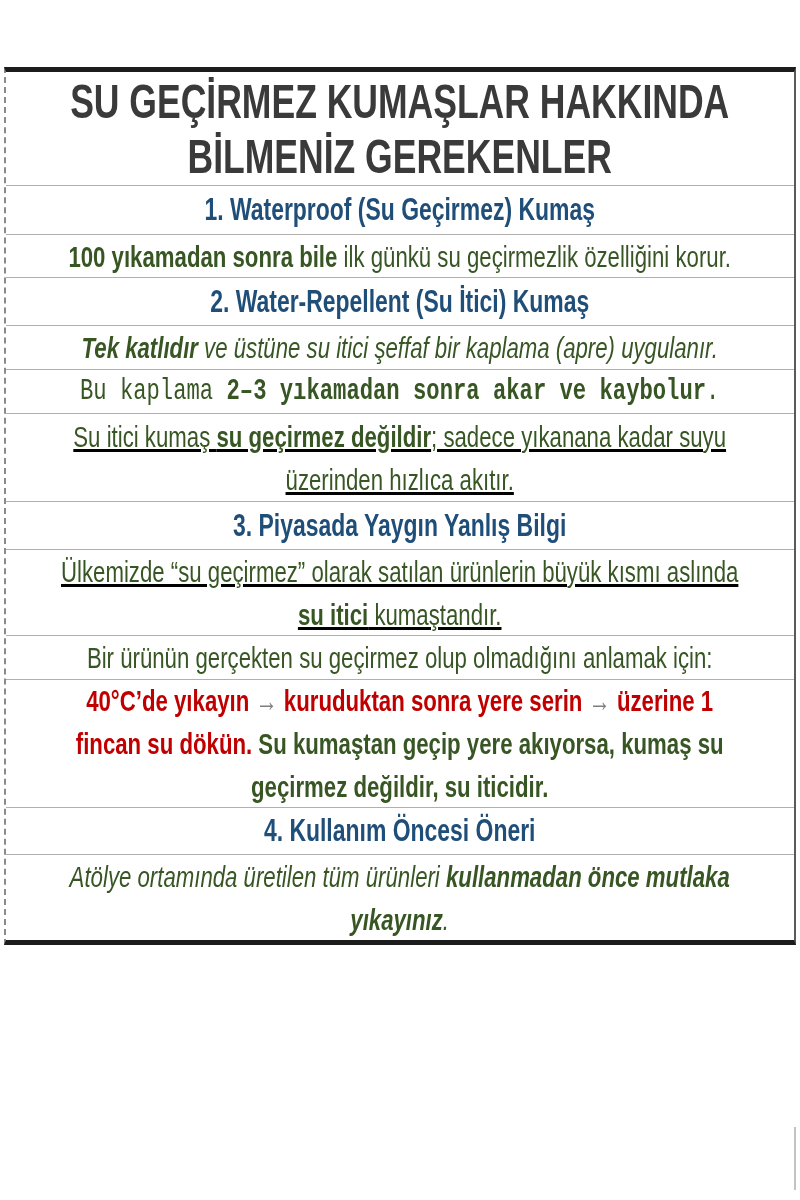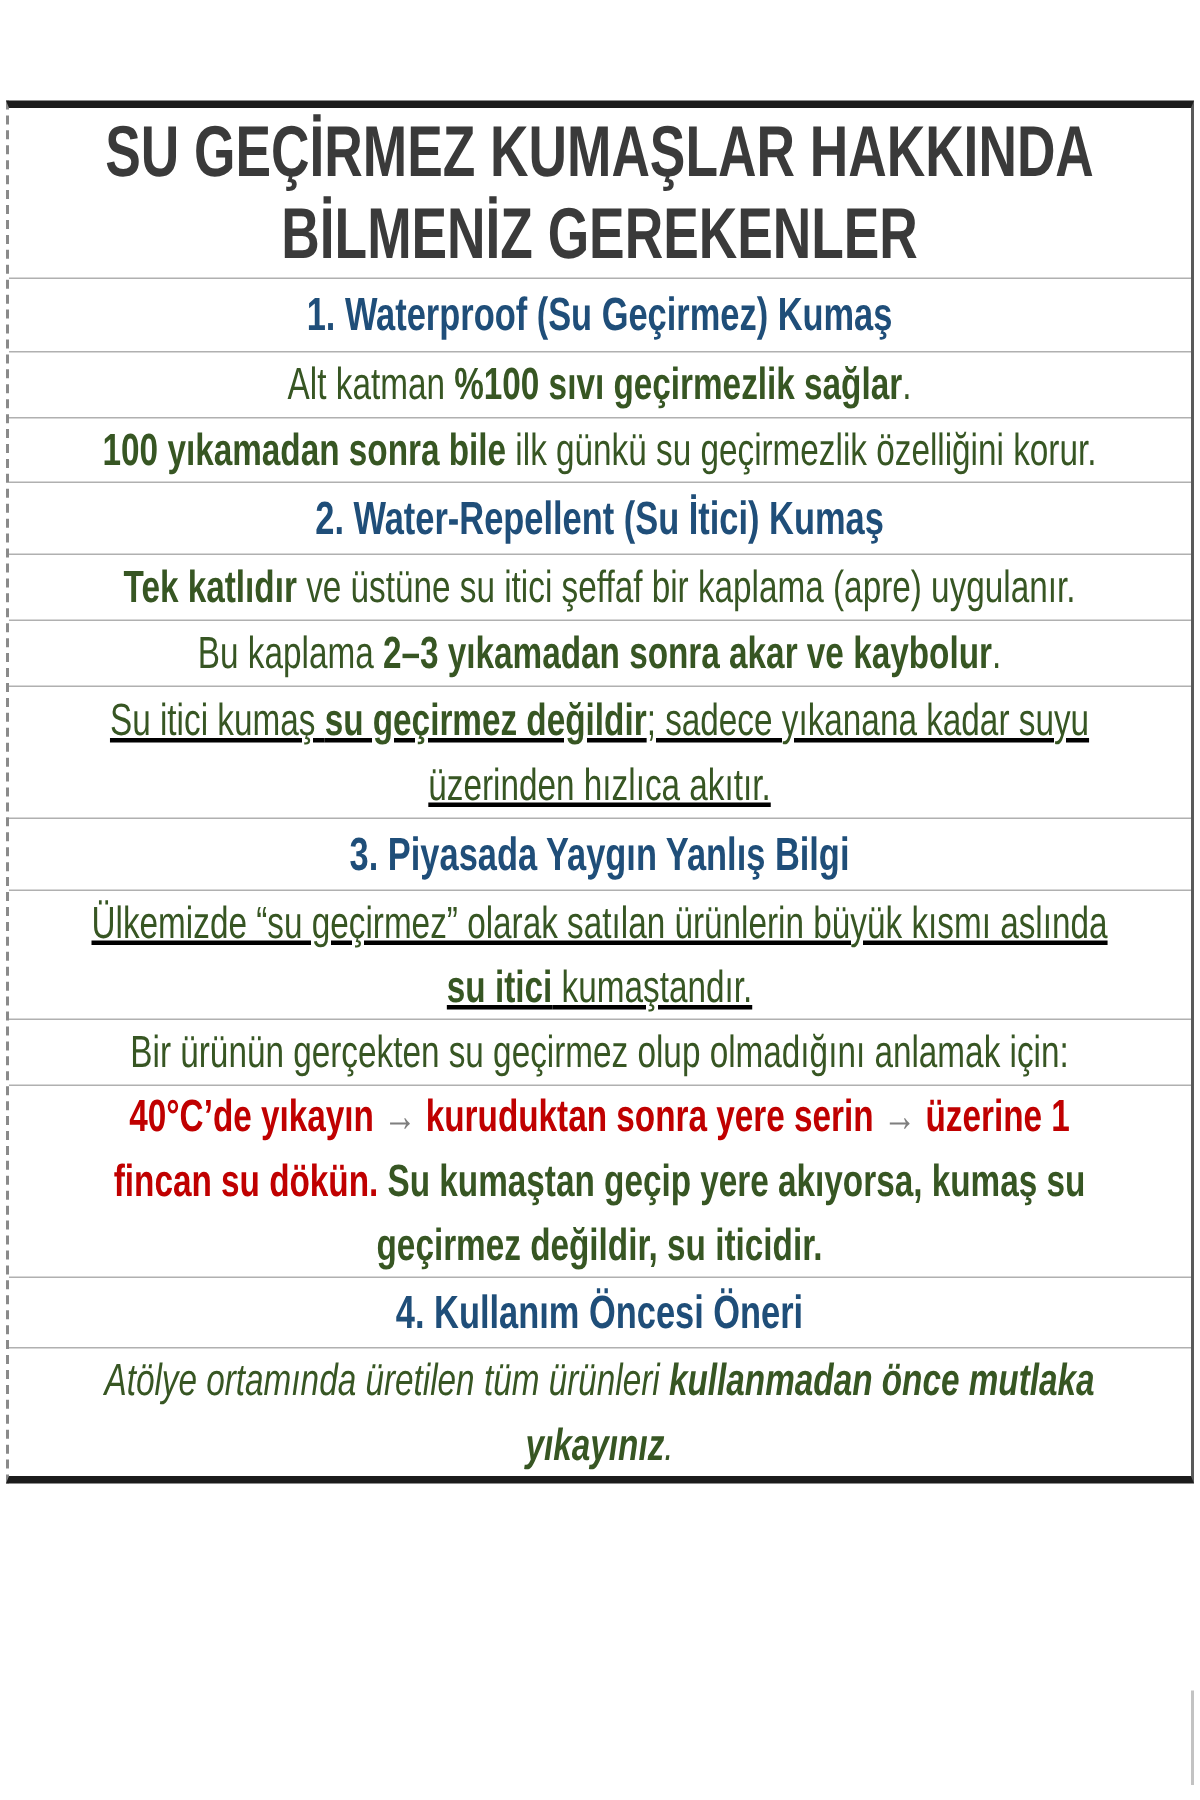--- a/index.html
+++ b/index.html
@@ -66,33 +66,30 @@
 <body>
 
 <div class="doc-table">
     <div class="row row-title" style="height: 113px;">
       <div class="inner"><span class="seg-title">SU GEÇİRMEZ KUMAŞLAR HAKKINDA
 BİLMENİZ GEREKENLER</span></div>
     </div>
     <div class="row row-heading" style="height: 49px;">
       <div class="inner"><span class="seg-heading">1. Waterproof (Su Geçirmez) Kumaş</span></div>
     </div>
-    <div class="row row-body" style="height: 44px;">
-      <div class="inner"><span class="seg-g">Alt katman </span><span class="seg-gb">%100 sıvı geçirmezlik sağlar</span><span class="seg-g">.</span></div>
-    </div>
     <div class="row row-body" style="height: 43px;">
       <div class="inner"><span class="seg-gb">100 yıkamadan sonra bile</span><span class="seg-g"> ilk günkü su geçirmezlik özelliğini korur.</span></div>
     </div>
     <div class="row row-heading" style="height: 48px;">
       <div class="inner"><span class="seg-heading">2. Water-Repellent (Su İtici) Kumaş</span></div>
     </div>
-    <div class="row row-body" style="height: 44px;">
+    <div class="row row-body" style="height: 44px; font-style: italic;">
       <div class="inner"><span class="seg-gb">Tek katlıdır</span><span class="seg-g"> ve üstüne su itici şeffaf bir kaplama (apre) uygulanır.</span></div>
     </div>
-    <div class="row row-body" style="height: 44px;">
+    <div class="row row-body" style="height: 44px; font-family: Liberation Mono, monospace;">
       <div class="inner"><span class="seg-g">Bu kaplama </span><span class="seg-gb">2–3 yıkamadan sonra akar ve kaybolur</span><span class="seg-g">.</span></div>
     </div>
     <div class="row row-body" style="height: 88px; text-decoration: underline;">
       <div class="inner"><span class="seg-g">Su itici kumaş </span><span class="seg-gb">su geçirmez değildir</span><span class="seg-g">; sadece yıkanana kadar suyu
 üzerinden hızlıca akıtır.</span></div>
     </div>
     <div class="row row-heading" style="height: 48px;">
       <div class="inner"><span class="seg-heading">3. Piyasada Yaygın Yanlış Bilgi</span></div>
     </div>
     <div class="row row-body" style="height: 86px; text-decoration: underline;">

